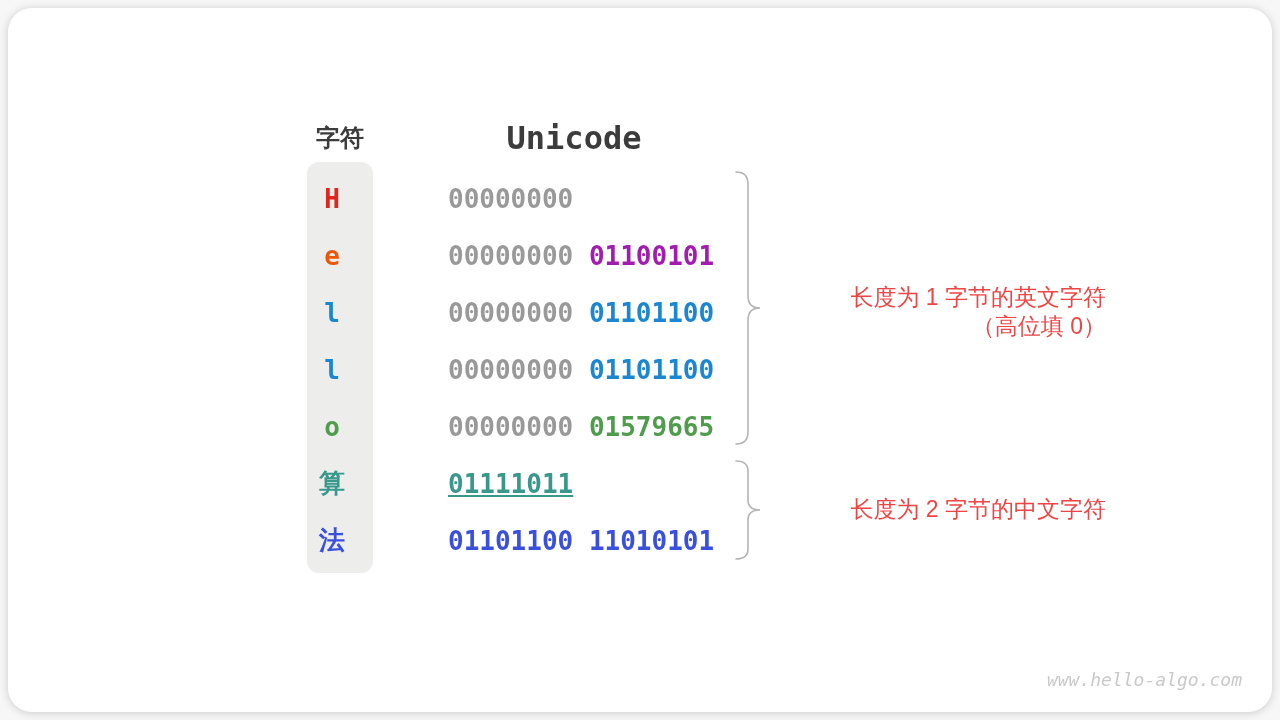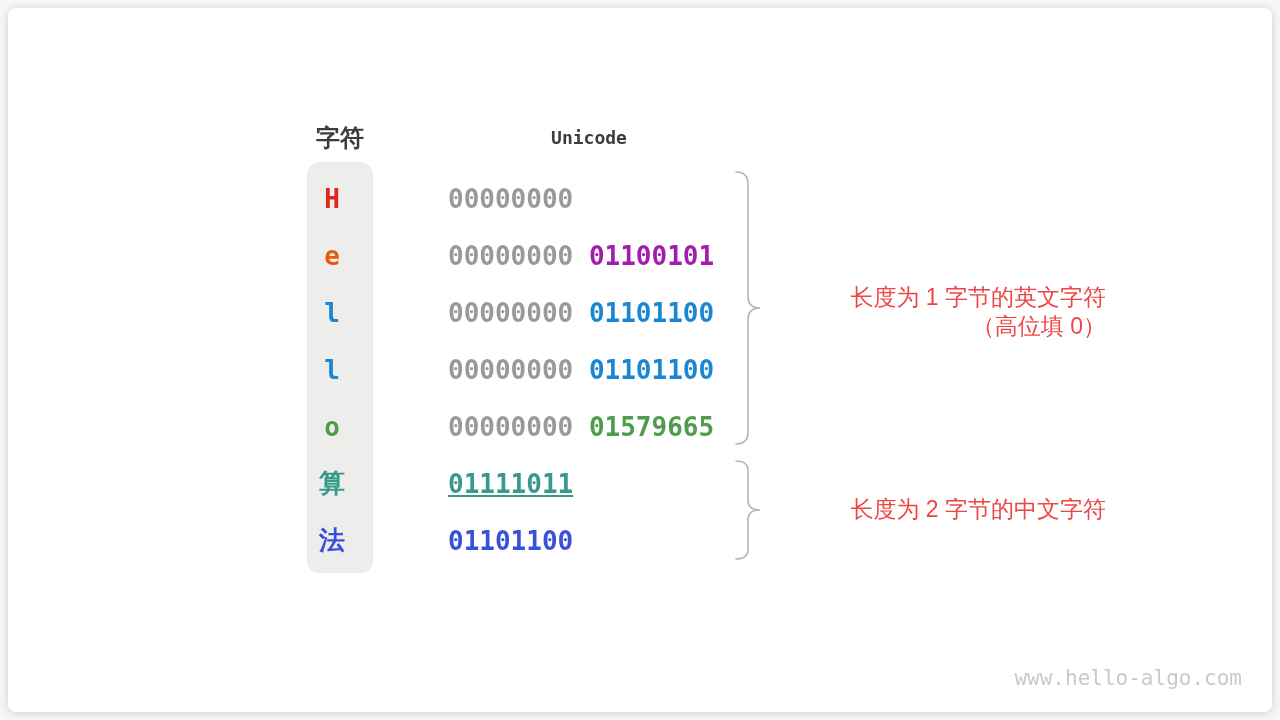--- a/index.html
+++ b/index.html
@@ -1,28 +1,28 @@
 <!DOCTYPE html>
 <html><head>
 <meta charset="utf-8">
 <style>
   * { margin: 0; padding: 0; box-sizing: border-box; }
   html, body { width: 1280px; height: 720px; background: #f7f7f7; font-family: "Liberation Sans", sans-serif; }
   .canvas { position: relative; width: 1280px; height: 720px; }
   .card {
     position: absolute; left: 8px; top: 8px; width: 1264px; height: 704px;
-    background: #ffffff; border-radius: 8px;
+    background: #ffffff; border-radius: 24px;
     box-shadow: 0 1px 10px rgba(0,0,0,0.18);
   }
   .col-header {
     position: absolute; top: 114px; height: 32px; line-height: 32px;
     font-weight: bold; color: #3c3c3c; text-align: center;
   }
   .char-header { left: 299px; width: 66px; font-size: 24px; }
-  .unicode-header { left: 447px; width: 268px; font-size: 18px; font-family: "DejaVu Sans Mono", monospace; }
+  .unicode-header { left: 432px; width: 268px; font-size: 32px; font-family: "DejaVu Sans Mono", monospace; }
   .char-col-bg {
     position: absolute; left: 299px; top: 154px; width: 66px; height: 411px;
     background: #ededec; border-radius: 12px;
   }
   .row { position: absolute; left: 0; width: 1280px; height: 57px; }
   .row .char {
     position: absolute; left: 291px; width: 66px; height: 57px;
     display: flex; align-items: center; justify-content: center;
     font-family: "DejaVu Sans Mono", monospace; font-weight: bold; font-size: 26px;
   }
@@ -35,21 +35,21 @@
   .brace { position: absolute; overflow: visible; }
   .brace path { fill: none; stroke: #b4b4b4; stroke-width: 1.6; stroke-linecap: round; }
   .annotation {
     position: absolute; left: 752px; width: 346px; text-align: right;
     color: #ef4444; font-size: 23px; line-height: 29px;
   }
   .annotation1 { top: 275px; }
   .annotation2 { top: 487px; }
   .watermark {
     position: absolute; right: 30px; bottom: 22px;
-    font-family: "DejaVu Sans Mono", monospace; font-size: 21px; color: #c9c9c9;
+    font-family: "DejaVu Sans Mono", monospace; font-size: 18px; color: #c9c9c9; font-style: italic;
   }
 </style>
 </head>
 <body>
 
 <div class="canvas">
   <div class="card">
 
     <div class="col-header char-header">字符</div>
     <div class="col-header unicode-header">Unicode</div>
@@ -76,21 +76,21 @@
         <div class="row" style="top: 390px;">
           <div class="char" style="color: rgb(79, 156, 76);">o</div>
           <div class="bytes"><span style="color: rgb(153, 153, 153);">00000000</span><span> </span><span style="color: rgb(79, 156, 76);">01579665</span></div>
         </div>
         <div class="row" style="top: 447px;">
           <div class="char" style="color: rgb(56, 152, 140);">算</div>
           <div class="bytes"><span style="color: rgb(56, 152, 140); text-decoration: underline;">01111011</span><span> </span></div>
         </div>
         <div class="row" style="top: 504px;">
           <div class="char" style="color: rgb(58, 80, 220);">法</div>
-          <div class="bytes"><span style="color: rgb(58, 80, 220);">01101100</span><span> </span></div>
+          <div class="bytes"><span style="color: rgb(58, 80, 220);">01101100</span><span> </span><span style="color: rgb(58, 80, 220);">11010101</span></div>
         </div>
       </div>
 
     <svg class="brace" style="left:728px; top:163px;" width="26" height="274" viewBox="0 0 26 274">
       <path d="M0,1 Q12,1 12,13 L12,125 Q12,137 24,137 Q12,137 12,149 L12,261 Q12,273 0,273"></path>
     </svg>
     <svg class="brace" style="left:728px; top:452px;" width="26" height="100" viewBox="0 0 26 100">
       <path d="M0,1 Q12,1 12,11 L12,40 Q12,50 24,50 Q12,50 12,60 L12,89 Q12,99 0,99"></path>
     </svg>
 

